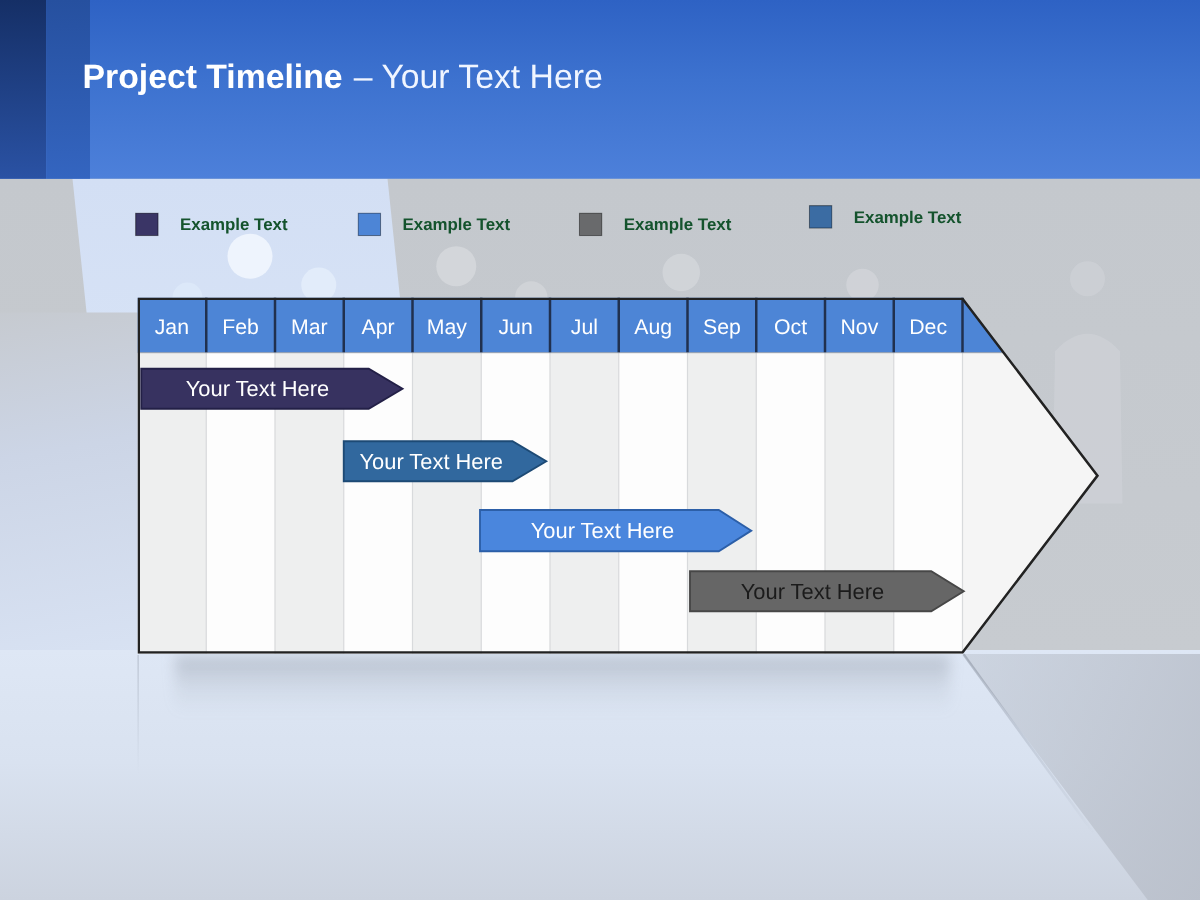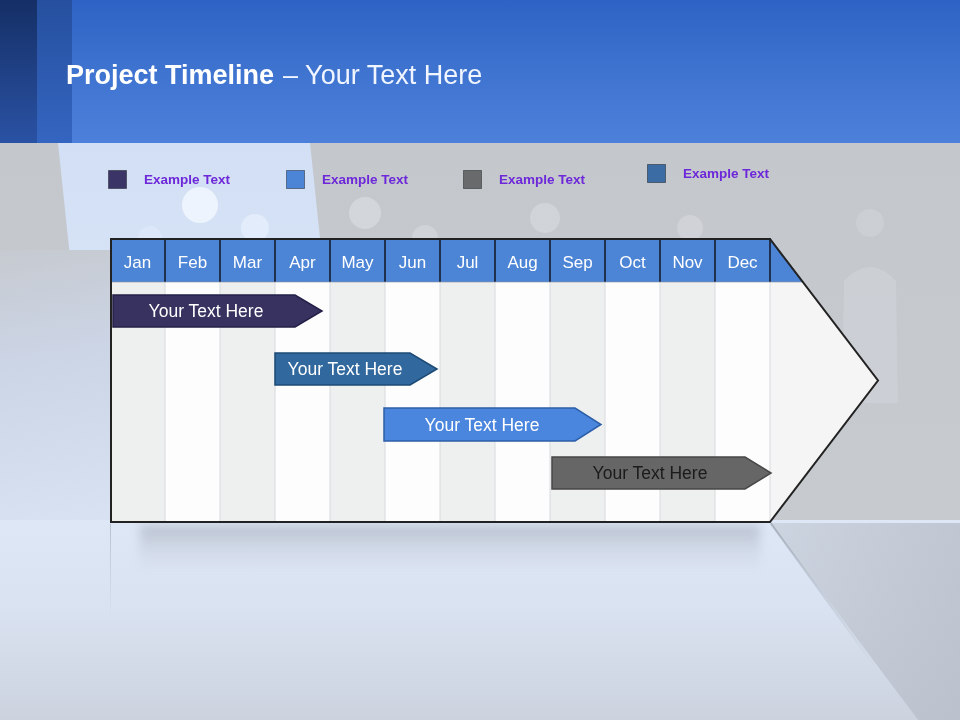--- a/index.html
+++ b/index.html
@@ -10,21 +10,21 @@
   
   .header {
     position:absolute; left:0; top:0; width:960px; height:143px;
     background:linear-gradient(180deg,#2e62c4 0%,#3d72cf 45%,#4d80da 100%);
     z-index:40;
   }
   .stripe1 { position:absolute; left:0; top:0; width:37px; height:143px;
     background:linear-gradient(180deg,#152f66,#2a52a4); }
   .stripe2 { position:absolute; left:37px; top:0; width:35px; height:143px;
     background:linear-gradient(180deg,#26509f,#3465c0); }
-  .title { position:absolute; left:66px; top:60px; font-size:27px; color:#ffffff; white-space:nowrap; }
+  .title { position:absolute; left:66px; top:46px; font-size:27px; color:#ffffff; white-space:nowrap; }
   .t-bold { font-weight:bold; }
   .t-rest { font-weight:normal; color:#f0f5ff; margin-left:9px; }
 
   
   .bg-top { position:absolute; left:0; top:143px; width:960px; height:380px;
     background:linear-gradient(180deg,#c4c8cd 0%,#c7cbd0 100%); z-index:1; }
   .blue-band {
     position:absolute; left:58px; top:143px; width:252px; height:382px;
     background:linear-gradient(180deg,#d3dff4 0%,#d8e4f7 55%,#dde9fa 100%);
     transform:skewX(6deg); transform-origin:0 0; z-index:2;
@@ -43,21 +43,21 @@
     background:linear-gradient(180deg,rgba(104,112,124,0.30),rgba(120,128,140,0.10) 55%,rgba(130,138,150,0) 100%);
     filter:blur(5px); z-index:7; }
   .refl-diag { position:absolute; left:770px; top:524px; width:2px; height:178px;
     background:linear-gradient(180deg,rgba(110,118,132,0.40),rgba(110,118,132,0));
     transform:rotate(-36deg); transform-origin:top left; z-index:7; }
   .refl-left { position:absolute; left:110px; top:524px; width:1px; height:95px;
     background:linear-gradient(180deg,rgba(120,128,142,0.35),rgba(120,128,142,0)); z-index:7; }
 
   
   .legend-item { position:absolute; display:flex; align-items:center; z-index:30; }
-  .legend-item .lab { font-weight:bold; font-size:13.5px; color:#6d28d9; margin-left:17px; white-space:nowrap; }
+  .legend-item .lab { font-weight:bold; font-size:13.5px; color:#14532d; margin-left:17px; white-space:nowrap; }
   .li-1 { left:108px; top:170px; } .li-2 { left:286px; top:170px; }
   .li-3 { left:463px; top:170px; } .li-4 { left:647px; top:164px; }
 
   
   .chart { position:absolute; left:110px; top:238px; z-index:20; }
   svg text { font-family:"Liberation Sans", sans-serif; }
   .month-label { font-size:17px; fill:#ffffff; }
   .bar-label { font-size:17.5px; }
 </style>
 </head>

